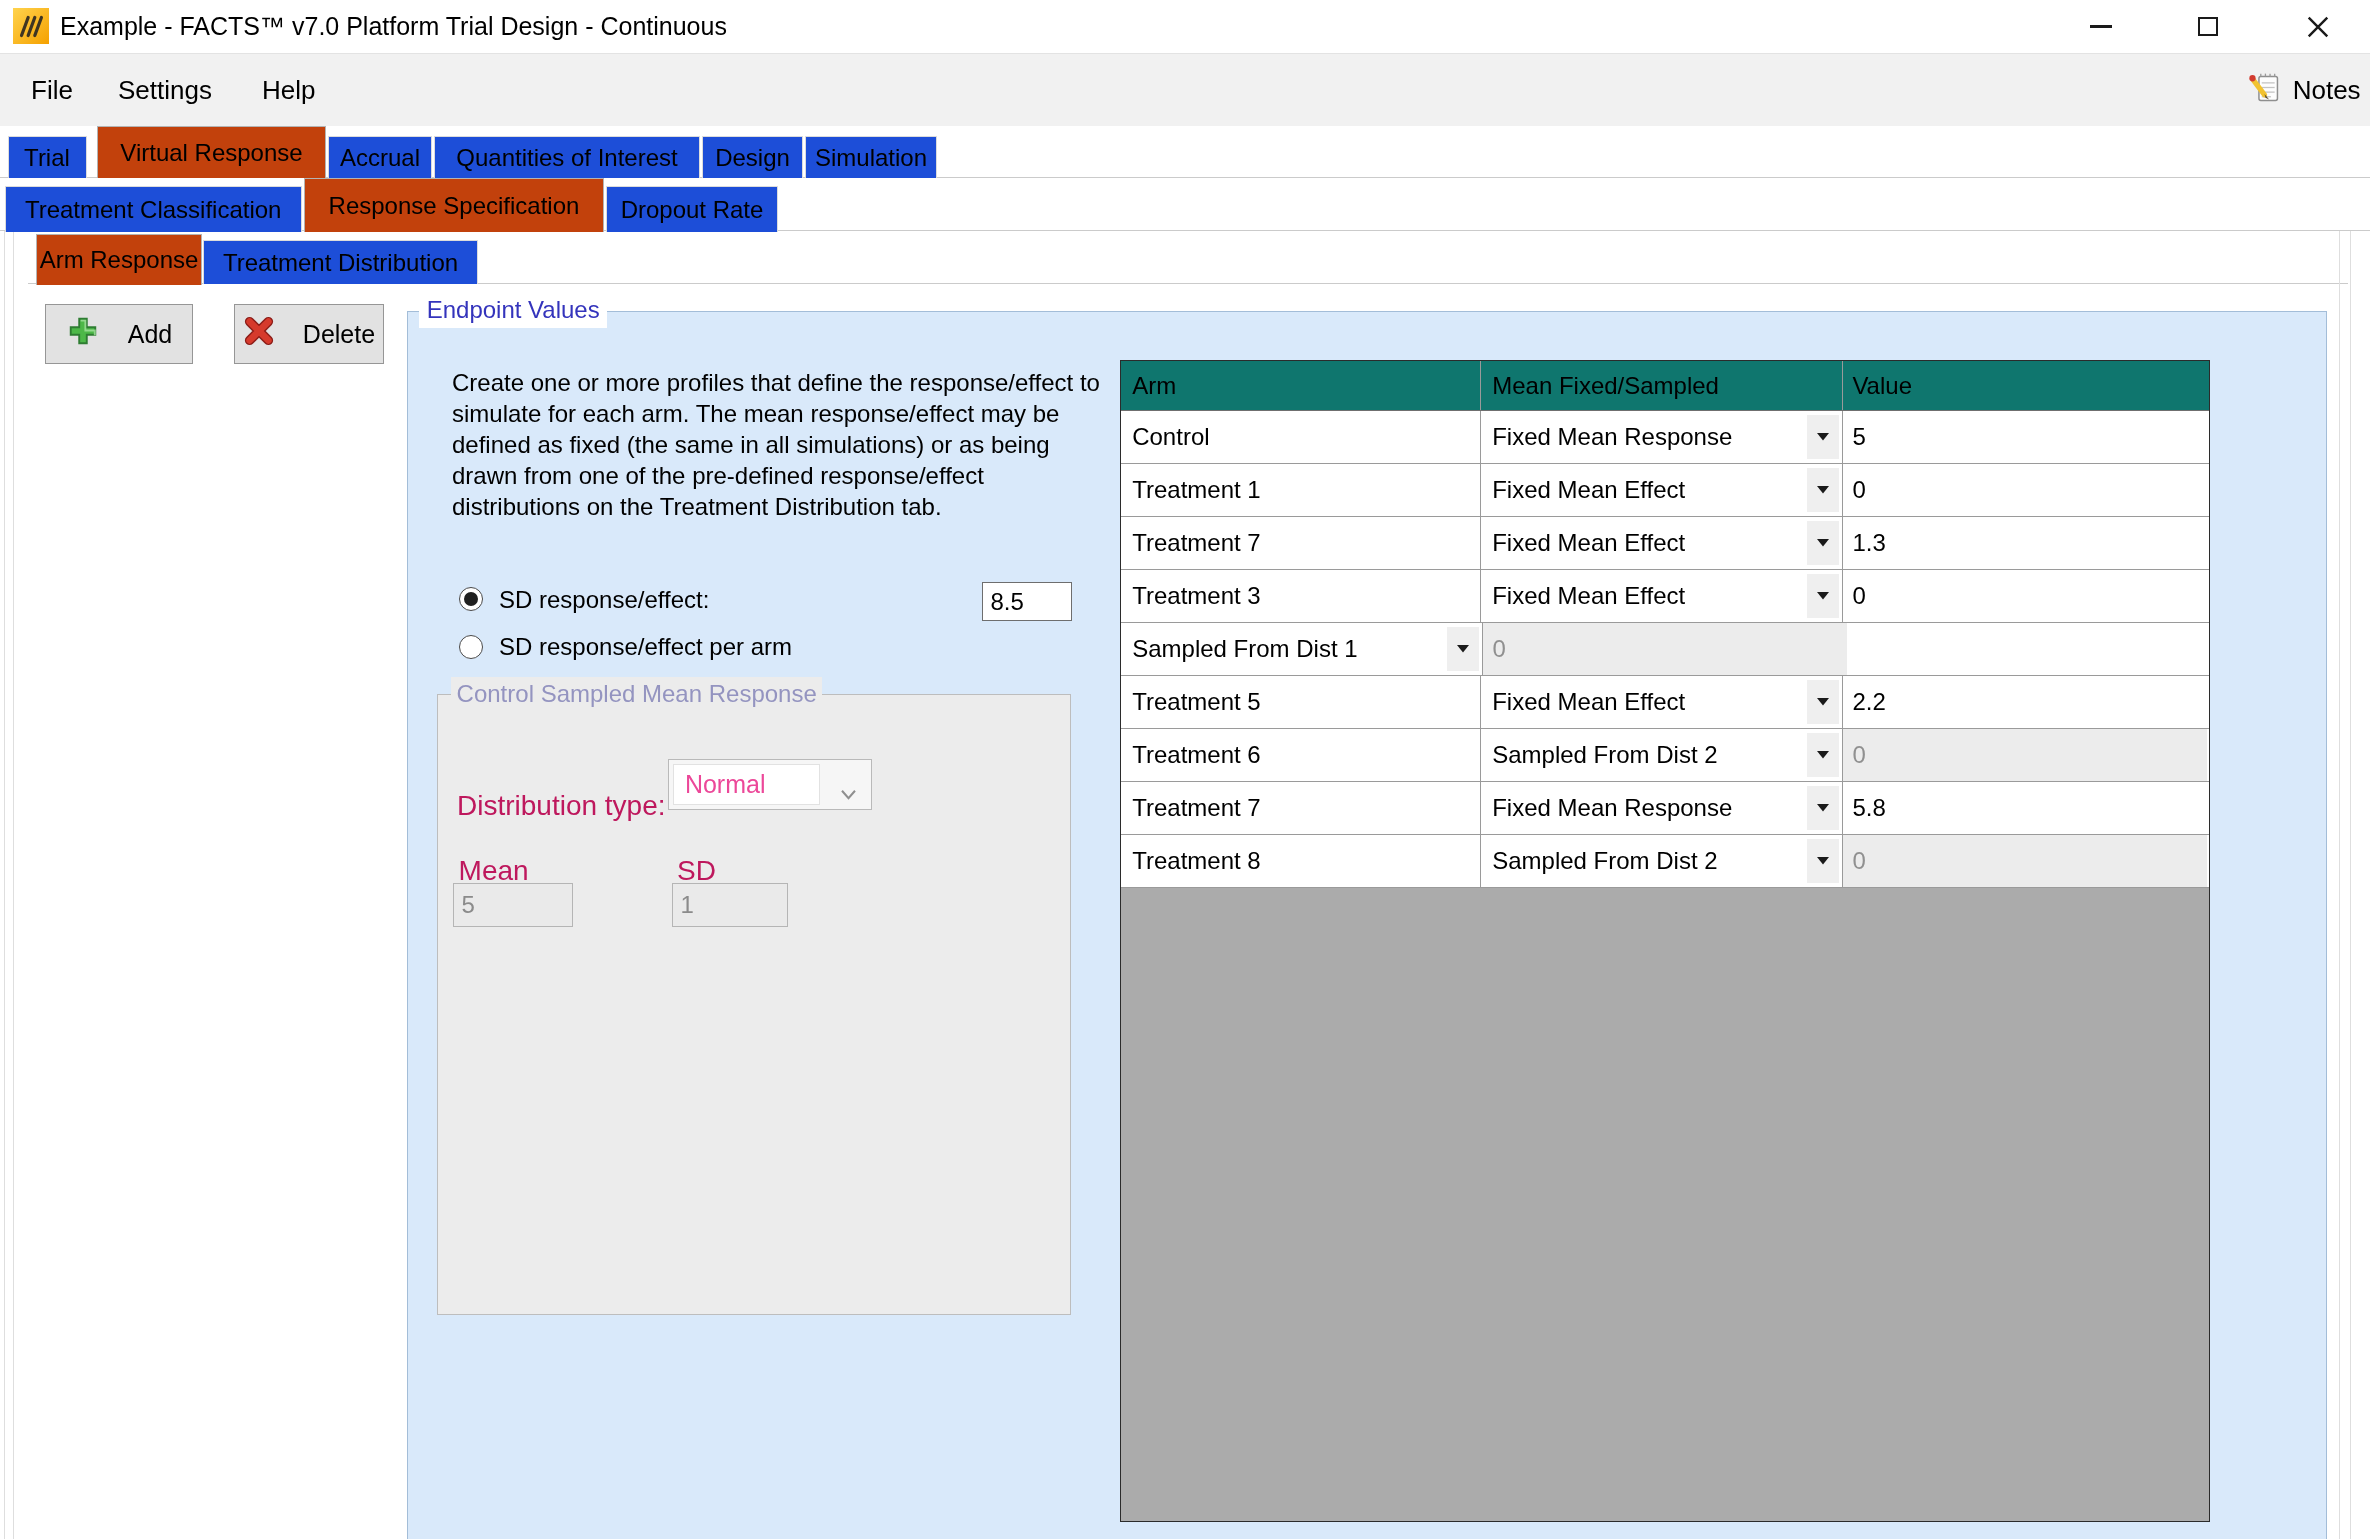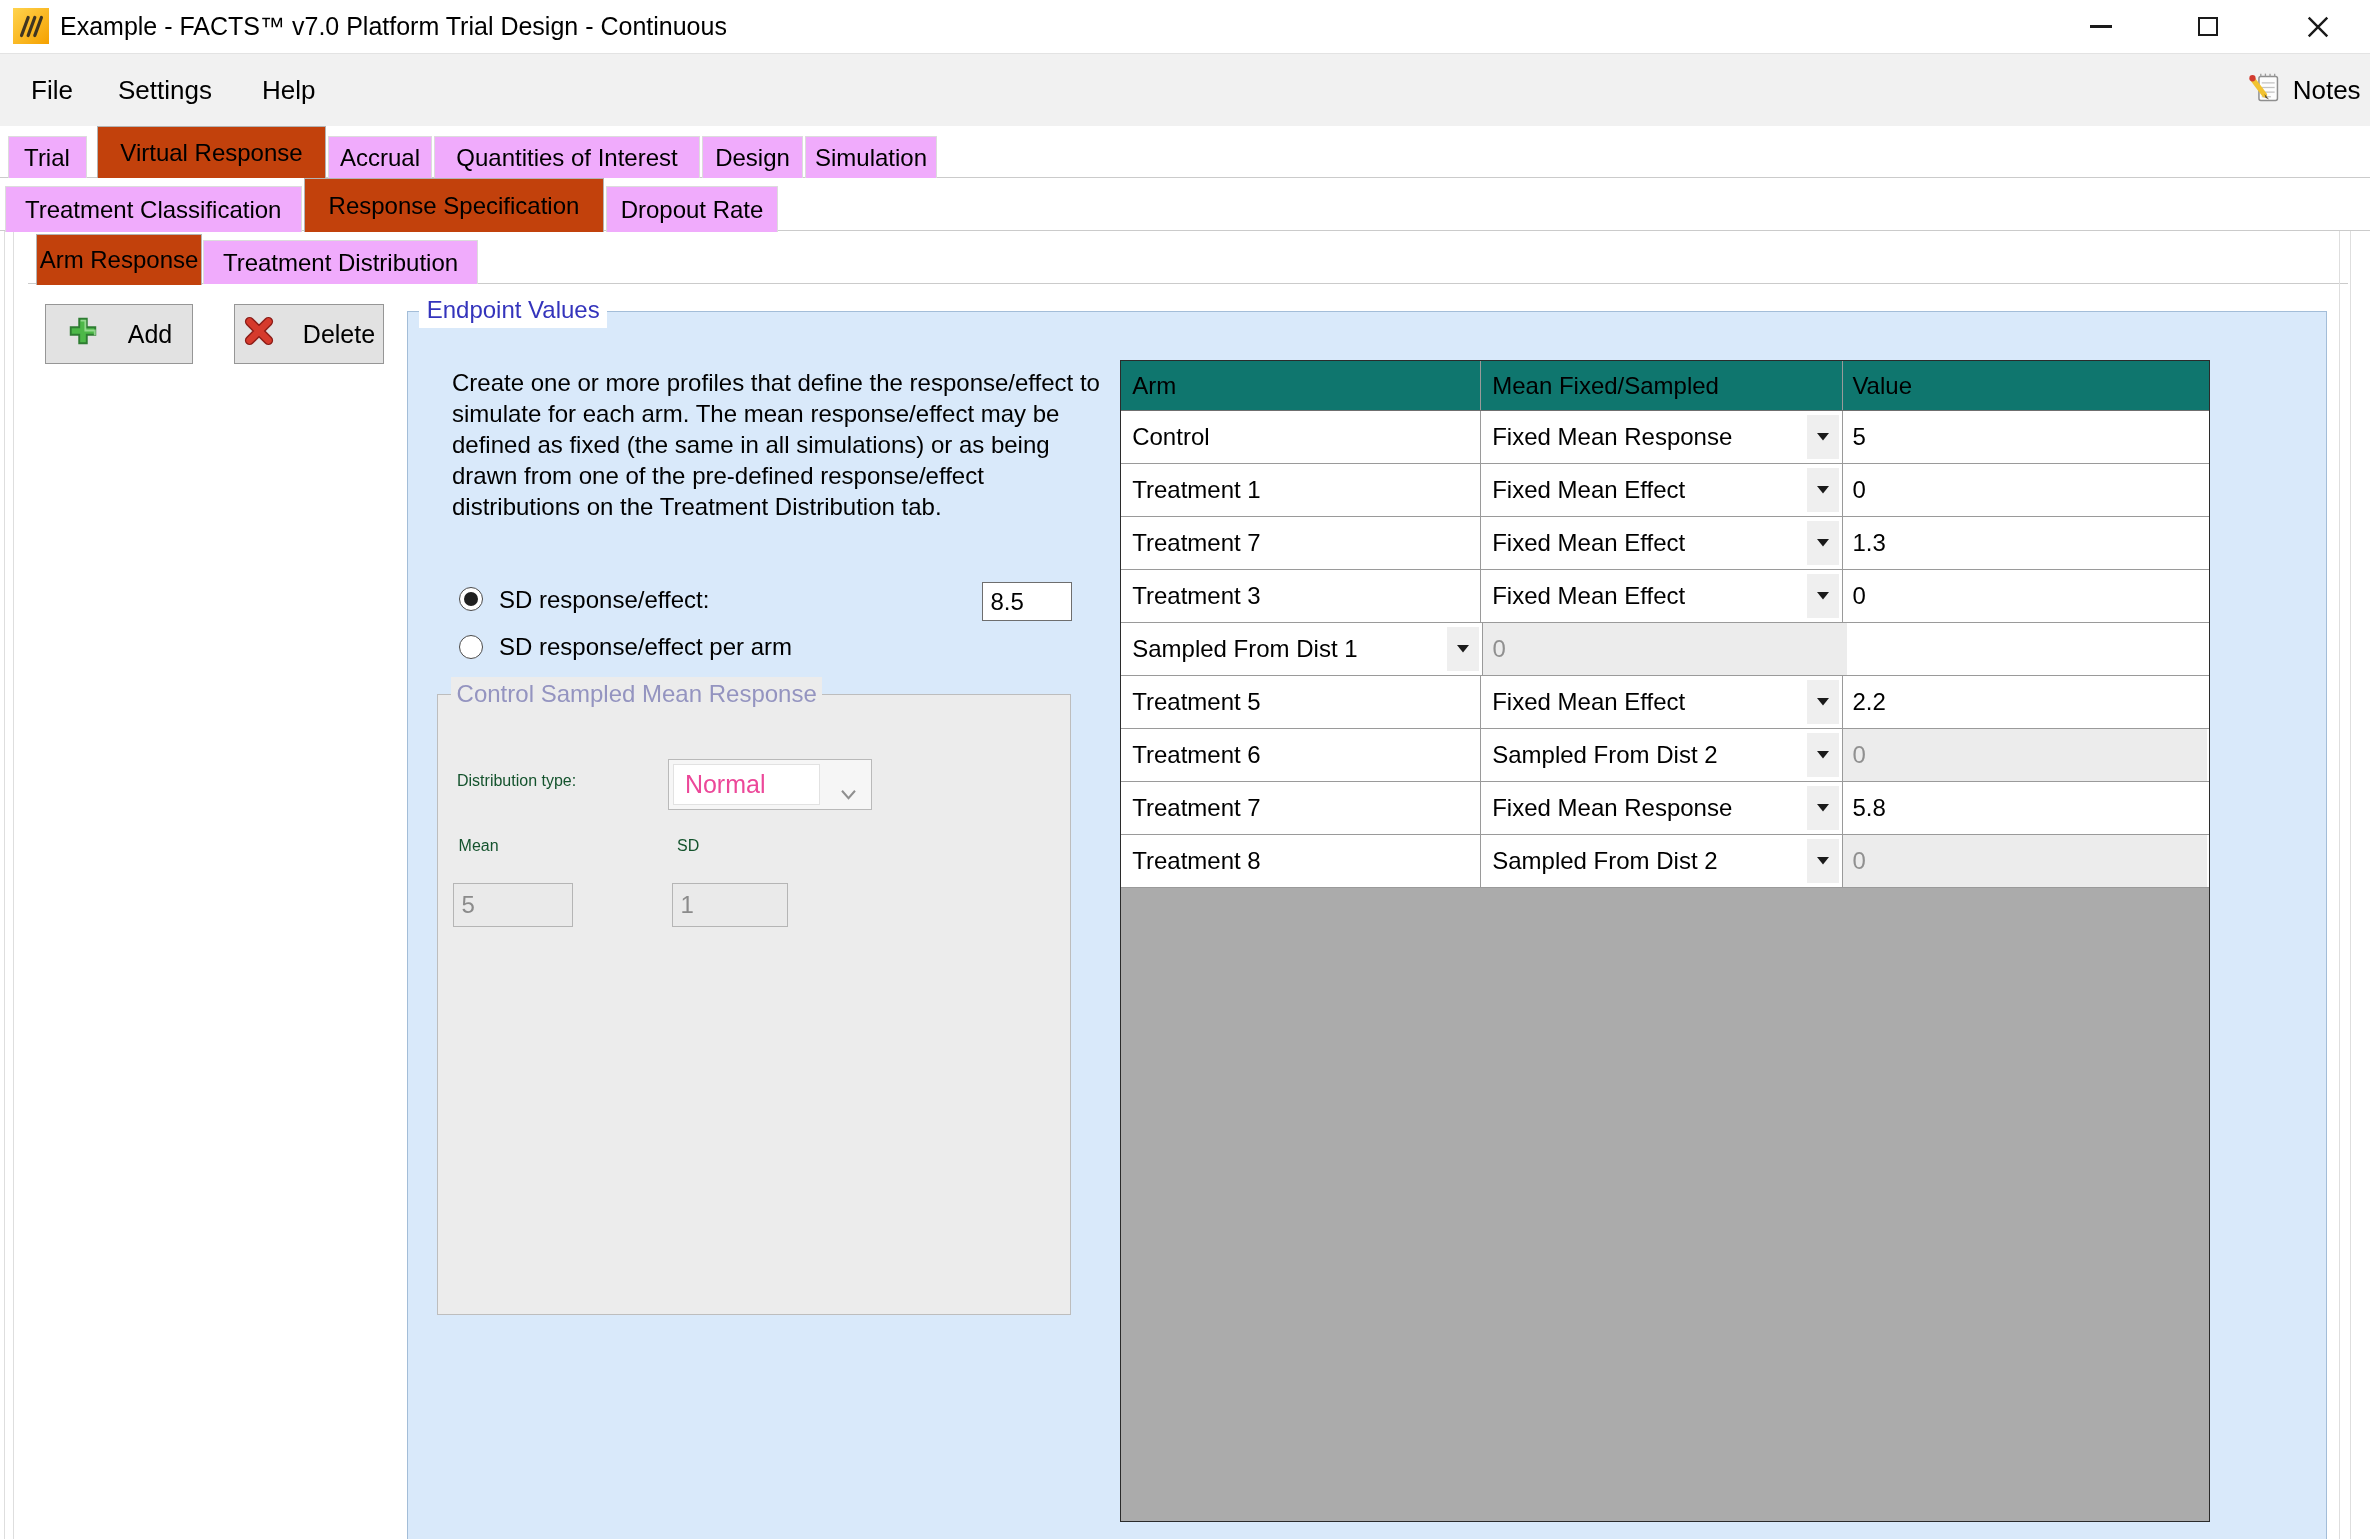--- a/index.html
+++ b/index.html
@@ -17,21 +17,21 @@
   .menubar{position:absolute;left:0;top:53px;width:100%;height:73px;background:#f1f1f1;border-top:0.9px solid #e3e3e3;box-sizing:border-box;}
   .menu-item{position:absolute;top:0;height:73px;display:flex;align-items:center;font-size:26px;cursor:pointer;}
   .mi-file{left:31px;}.mi-settings{left:118px;}.mi-help{left:262px;}
   .notes{position:absolute;right:9.4px;top:0;height:73px;display:flex;align-items:center;gap:9.4px;cursor:pointer;}
   .notes-label{font-size:26px;}
   
   .tabline{position:absolute;height:0.9px;background:#cbcbcb;}
   .tl1{left:0;right:0;top:177px;}
   .tl2{left:0;right:0;top:230px;}
   .tl3{left:28px;right:22.5px;top:283px;}
-  .tab{position:absolute;box-sizing:border-box;background:#f0abfc;border:0.9px solid #dcdcdc;border-bottom:none;display:flex;align-items:center;justify-content:center;font-size:24px;white-space:nowrap;cursor:pointer;z-index:1;}
+  .tab{position:absolute;box-sizing:border-box;background:#1d4ed8;border:0.9px solid #dcdcdc;border-bottom:none;display:flex;align-items:center;justify-content:center;font-size:24px;white-space:nowrap;cursor:pointer;z-index:1;}
   .tab.active{background:#c2410c;border:0.9px solid #b4b4b4;border-bottom:none;z-index:3;}
   .r1{top:136px;height:42px;}
   .r1.active{top:126px;height:52px;}
   .r2{top:186px;height:46px;}
   .r2.active{top:178px;height:54px;}
   .r3{top:240px;height:44px;}
   .r3.active{top:234px;height:51px;}
   
   .vline{position:absolute;width:0.9px;background:#dedede;top:231px;bottom:0;}
   .vl1{left:3.7px;}.vl2{left:13px;}.vl3{left:2339px;}.vl4{left:2350px;}
@@ -51,21 +51,21 @@
   .radio.checked::after{content:"";position:absolute;inset:3.7px;background:#1f1f1f;border-radius:50%;}
   .rad1{left:51px;top:275px;}
   .rad2{left:51px;top:323px;}
   .rad-label{position:absolute;font-size:24px;line-height:26px;cursor:pointer;}
   .rl1{left:91px;top:275px;}
   .rl2{left:91px;top:322px;}
   .sd-input{position:absolute;left:574px;top:270px;width:90px;height:39px;box-sizing:border-box;border:0.9px solid #6e6e6e;background:#fff;font-family:"Liberation Sans",sans-serif;font-size:24px;padding:0 0 0 7.5px;}
   
   .ctl-group{position:absolute;left:29px;top:382px;width:634px;height:621px;box-sizing:border-box;background:#ececec;border:0.9px solid #bdbdbd;}
   .ctl-label{position:absolute;top:-18px;left:13px;padding:0 5.6px;background:#ececec;color:#9494c0;font-size:24px;line-height:34px;}
-  .dim-label{position:absolute;color:#14532d;font-size:16px;}
+  .dim-label{position:absolute;color:#be185d;font-size:28px;margin-top:18px;}
   .lbl-dist{left:19px;top:77px;}
   .lbl-mean{left:20.6px;top:142px;}
   .lbl-sd{left:239px;top:142px;}
   .combo{position:absolute;left:230px;top:64px;width:204px;height:51px;box-sizing:border-box;background:#f6f6f6;border:0.9px solid #b9b9b9;}
   .combo-inner{position:absolute;left:3.7px;top:3.7px;bottom:3.7px;right:51px;background:#fff;border:0.9px solid #e2e2e2;display:flex;align-items:center;padding-left:11.2px;font-size:25px;color:#ec4899;}
   .combo-arrow{position:absolute;right:13px;top:19px;}
   .dis-field{position:absolute;box-sizing:border-box;background:#eaeaea;border:0.9px solid #b5b5b5;color:#8b8b8b;font-family:"Liberation Sans",sans-serif;font-size:24px;padding:0 0 0 7.5px;}
   .fld-mean{left:15px;top:188px;width:120px;height:44px;}
   .fld-sd{left:234px;top:188px;width:116px;height:44px;}
   

